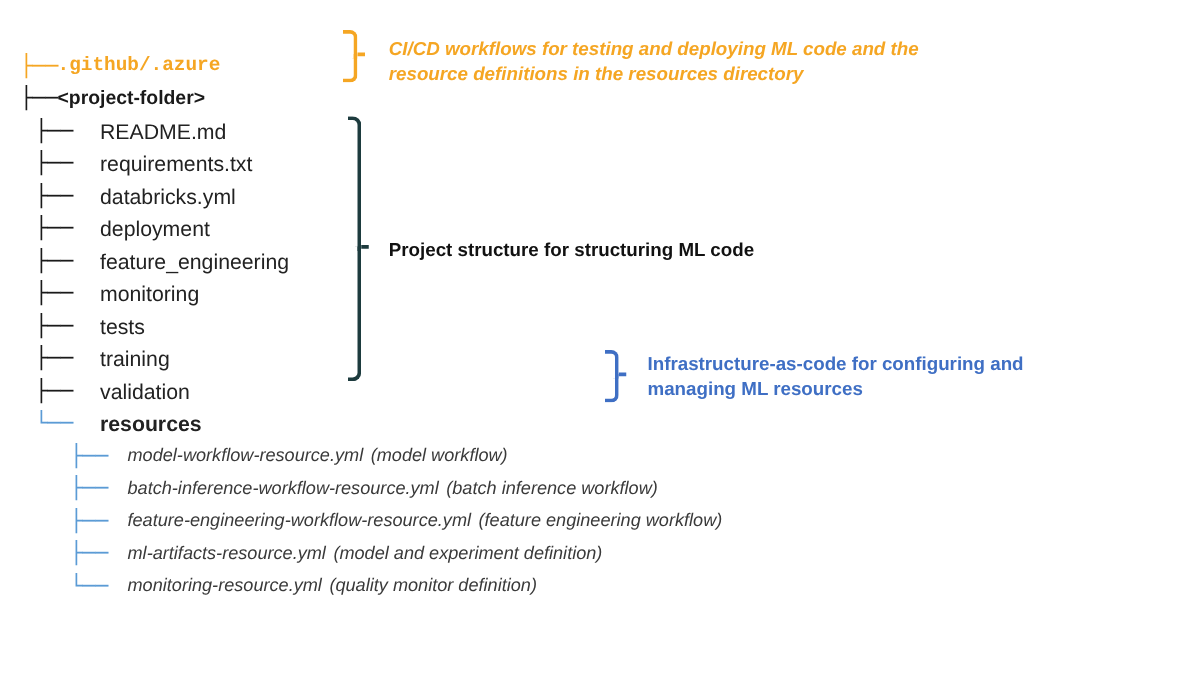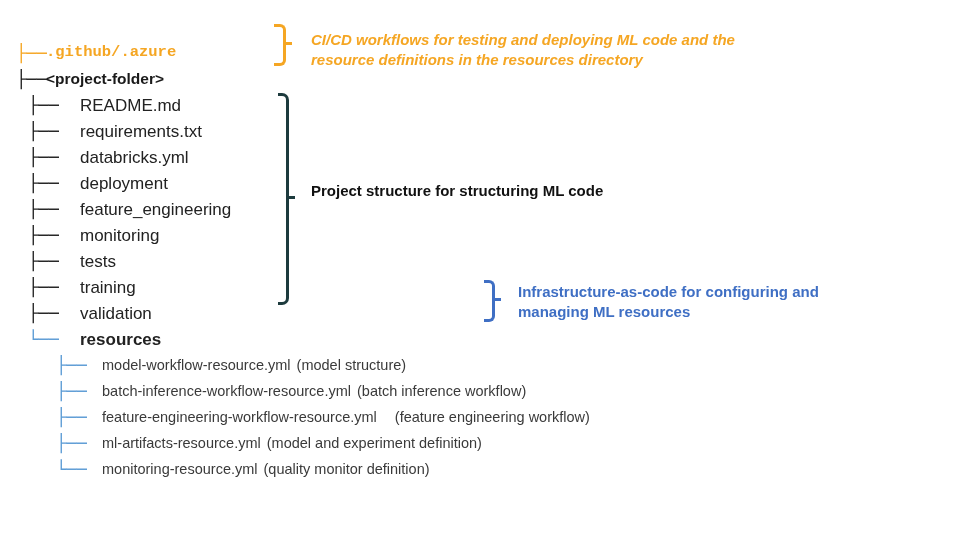--- a/index.html
+++ b/index.html
@@ -69,20 +69,21 @@
 
   
   .lvl2 .connector {
     width: 46px;
     margin-left: 40px;
     font-size: 17px;
   }
   .lvl2 .label {
     font-size: 14.5px;
     color: #3a3a3a;
+    font-style: italic;
   }
   .lvl2 .paren {
     color: #3a3a3a;
   }
 
   .orange { color: #f5a623; }
   .orange-text { color: #f5a623; font-family: Liberation Mono, monospace; }
   .blue { color: #5b9bd5; }
   .blue-text { color: #3f6fc4; }
   .dark { color: #1a1a1a; }
@@ -152,21 +153,21 @@
   #brace-struct .b.top { top: 0px; border-bottom: none; border-top-right-radius: 7px; }
   #brace-struct .b.bot { top: 104px; border-top: none; border-bottom-right-radius: 7px; }
   #brace-struct .nub {
     position: absolute;
     left: 11px; top: 103px;
     width: 6px; height: 3px;
     background: #1d3b3e;
   }
   .annot-struct {
     left: 311px;
-    top: 181px;
+    top: 191px;
     font-size: 15px;
     color: #111111;
     width: 450px;
   }
 
   
   #brace-iac {
     position: absolute;
     left: 484px;
     top: 278px;
@@ -250,31 +251,31 @@
       <span class="label">validation</span>
     </div>
     <div class="row lvl1">
       <span class="connector blue">└──</span>
       <span class="label blue-text" style="font-weight:bold;">resources</span>
     </div>
 
     <div class="row lvl2">
       <span class="connector blue">├──</span>
       <span class="label">model-workflow-resource.yml</span>
-      <span class="label paren" style="margin-left:6px;">(model structure)</span>
+      <span class="label paren" style="margin-left:6px;">(model workflow)</span>
     </div>
     <div class="row lvl2">
       <span class="connector blue">├──</span>
       <span class="label">batch-inference-workflow-resource.yml</span>
       <span class="label paren" style="margin-left:6px;">(batch inference workflow)</span>
     </div>
     <div class="row lvl2">
       <span class="connector blue">├──</span>
       <span class="label">feature-engineering-workflow-resource.yml</span>
-      <span class="label paren" style="margin-left:18px;">(feature engineering workflow)</span>
+      <span class="label paren" style="margin-left:6px;">(feature engineering workflow)</span>
     </div>
     <div class="row lvl2">
       <span class="connector blue">├──</span>
       <span class="label">ml-artifacts-resource.yml</span>
       <span class="label paren" style="margin-left:6px;">(model and experiment definition)</span>
     </div>
     <div class="row lvl2">
       <span class="connector blue">└──</span>
       <span class="label">monitoring-resource.yml</span>
       <span class="label paren" style="margin-left:6px;">(quality monitor definition)</span>

